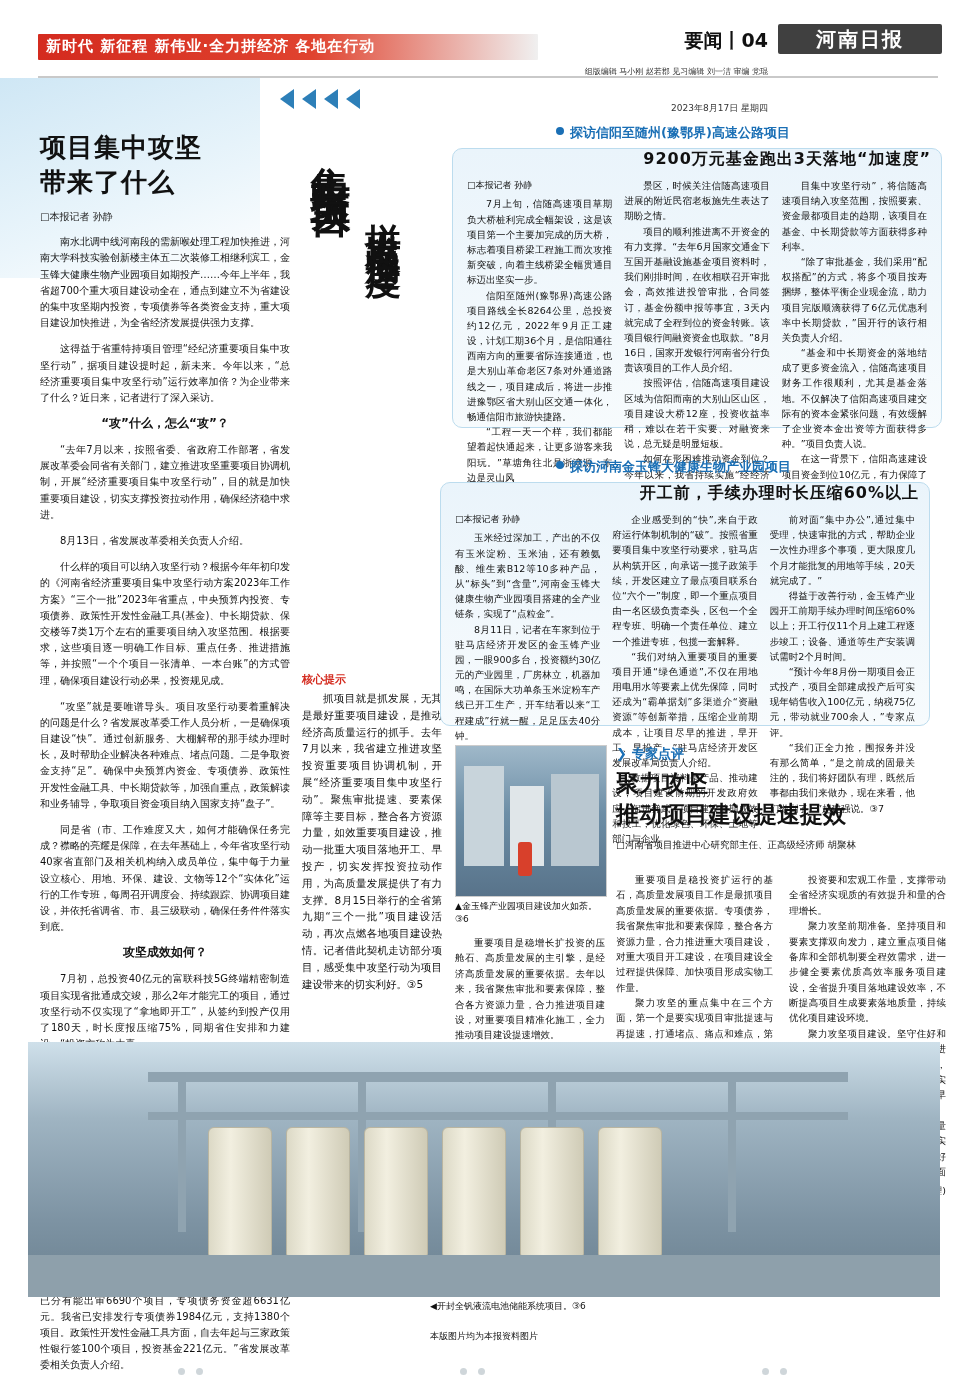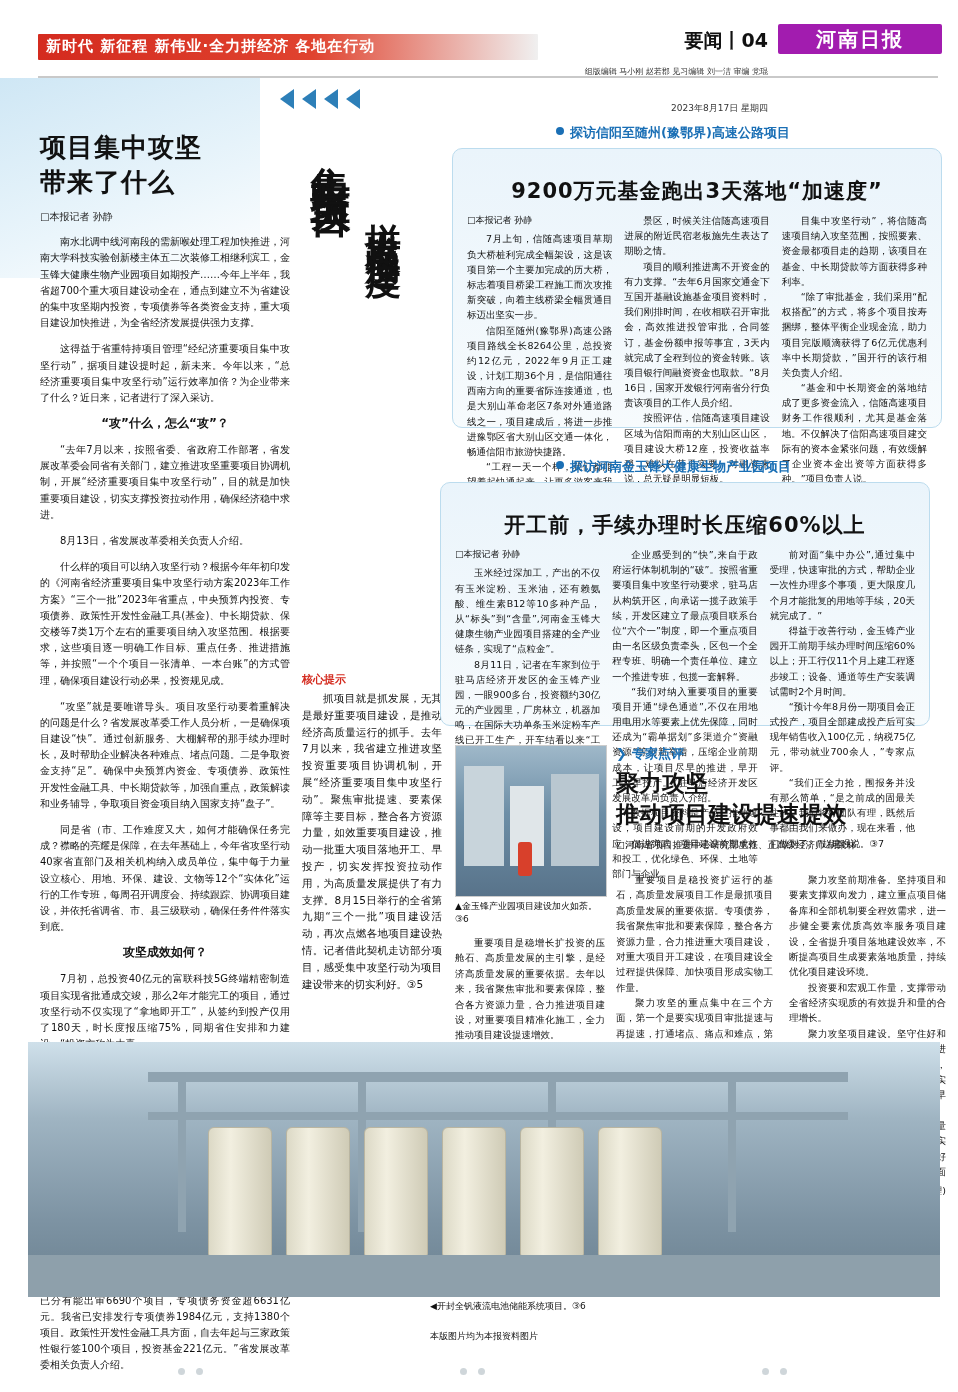--- a/index.html
+++ b/index.html
@@ -28,21 +28,21 @@
     white-space:nowrap;
   }
   .page-label{
     position:absolute;right:190px;top:28px;
     font-size:19px;font-weight:bold;color:#111;
     white-space:nowrap;
   }
   .nameplate{
     position:absolute;right:16px;top:24px;
     width:164px;height:30px;
-    background:#a21caf;color:#fff;
+    background:#404040;color:#fff;
     font-size:20px;font-weight:bold;letter-spacing:2px;
     text-align:center;line-height:30px;
     border-radius:2px;
   }
   .dateline{
     position:absolute;right:190px;top:54px;
     font-size:9px;color:#333;white-space:nowrap;text-align:right;margin-top:48px;
   }
   .editline{
     position:absolute;right:190px;top:66px;
@@ -114,22 +114,22 @@
   .dot{
     display:inline-block;width:8px;height:8px;border-radius:50%;
     background:#1a6fb5;margin-right:6px;vertical-align:2px;
   }
   .panel{
     position:absolute;
     background:linear-gradient(180deg,#eaf4fb 0%,#f7fbfd 100%);
     border:1px solid #bcdcee;border-radius:10px;
   }
   .panel-h{
-    font-size:21px;font-weight:bold;text-align:center;color:#111;
-    padding:28px 10px 6px 10px;letter-spacing:1px;
+    font-size:16px;font-weight:bold;text-align:right;color:#111;
+    padding:0 10px 6px 10px;letter-spacing:1px;
   }
   .panel-body{
     display:flex;gap:12px;padding:2px 14px 12px 14px;
   }
   .panel-body .c{
     flex:1;font-size:9.5px;line-height:1.6;text-align:justify;text-indent:2em;color:#111;
   }
   .panel-byline{font-size:9px;text-indent:0;margin-bottom:4px;}
 
   
@@ -316,22 +316,22 @@
 </div>
 <div class="expert-title">
   <span style="white-space:pre-line">聚力攻坚
 推动项目建设提速提效</span>
 </div>
 <div class="expert-by">□河南省项目推进中心研究部主任、正高级经济师 胡聚林</div>
 <div class="expert-body">
   <div>重要项目是稳投资扩运行的基石，高质量发展项目工作是最抓项目高质量发展的重要依据。专项债券，我省聚焦审批和要素保障，整合各方资源力量，合力推进重大项目建设，对重大项目开工建设，在项目建设全过程提供保障、加快项目形成实物工作量。</div>
   <div>聚力攻坚的重点集中在三个方面，第一个是要实现项目审批提速与再提速，打通堵点、痛点和难点，第二个是强化要素保障，第三个是拓展融资渠道，用足用好政策性资金。</div>
   <div>当前，我省经济发展面临的内外部环境依然复杂严峻，需求不足、预期偏弱问题仍然突出，项目开工建设并不容易，要充分发挥项目投资对经济增长的拉动作用，推动项目建设，更需要进一步加强政策支持和制度保障，完善项目谋划、储备、建设、投产全链条服务体系，努力形成更多实物工作量。</div>
+  <div>投资要和宏观工作量，支撑带动全省经济实现质的有效提升和量的合理增长。</div>
   <div>聚力攻坚前期准备。坚持项目和要素支撑双向发力，建立重点项目储备库和全部机制要全程效需求，进一步健全要素优质高效率服务项目建设，全省提升项目落地建设效率，不断提高项目生成要素落地质量，持续优化项目建设环境。</div>
-  <div>投资要和宏观工作量，支撑带动全省经济实现质的有效提升和量的合理增长。</div>
   <div>聚力攻坚项目建设。坚守住好和时间节点，倒排工期，挂图作战，进一步优化施工方案，加大施工投入，深入推进一线工作，努力形成更多实物工作量，推动多建成、早投产、早见效，不断做大更多新的增长点。</div>
   <div>聚力攻坚要素保障。要以高质量的项目推进保障项目顺利实施，落实落细管理责任，强化要素保障，更好发挥项目建设在稳增长、调结构方面的关键作用。③4</div>
 </div>
 <div class="expert-sign">(本报记者 孙静 整理)</div>
 
 <div class="photo-big">
   <div class="beam" style="left:120px;top:30px;width:700px;height:10px;"></div>
   <div class="beam" style="left:120px;top:70px;width:700px;height:8px;"></div>
   <div class="beam" style="left:150px;top:30px;width:8px;height:160px;"></div>
   <div class="beam" style="left:330px;top:30px;width:8px;height:160px;"></div>

